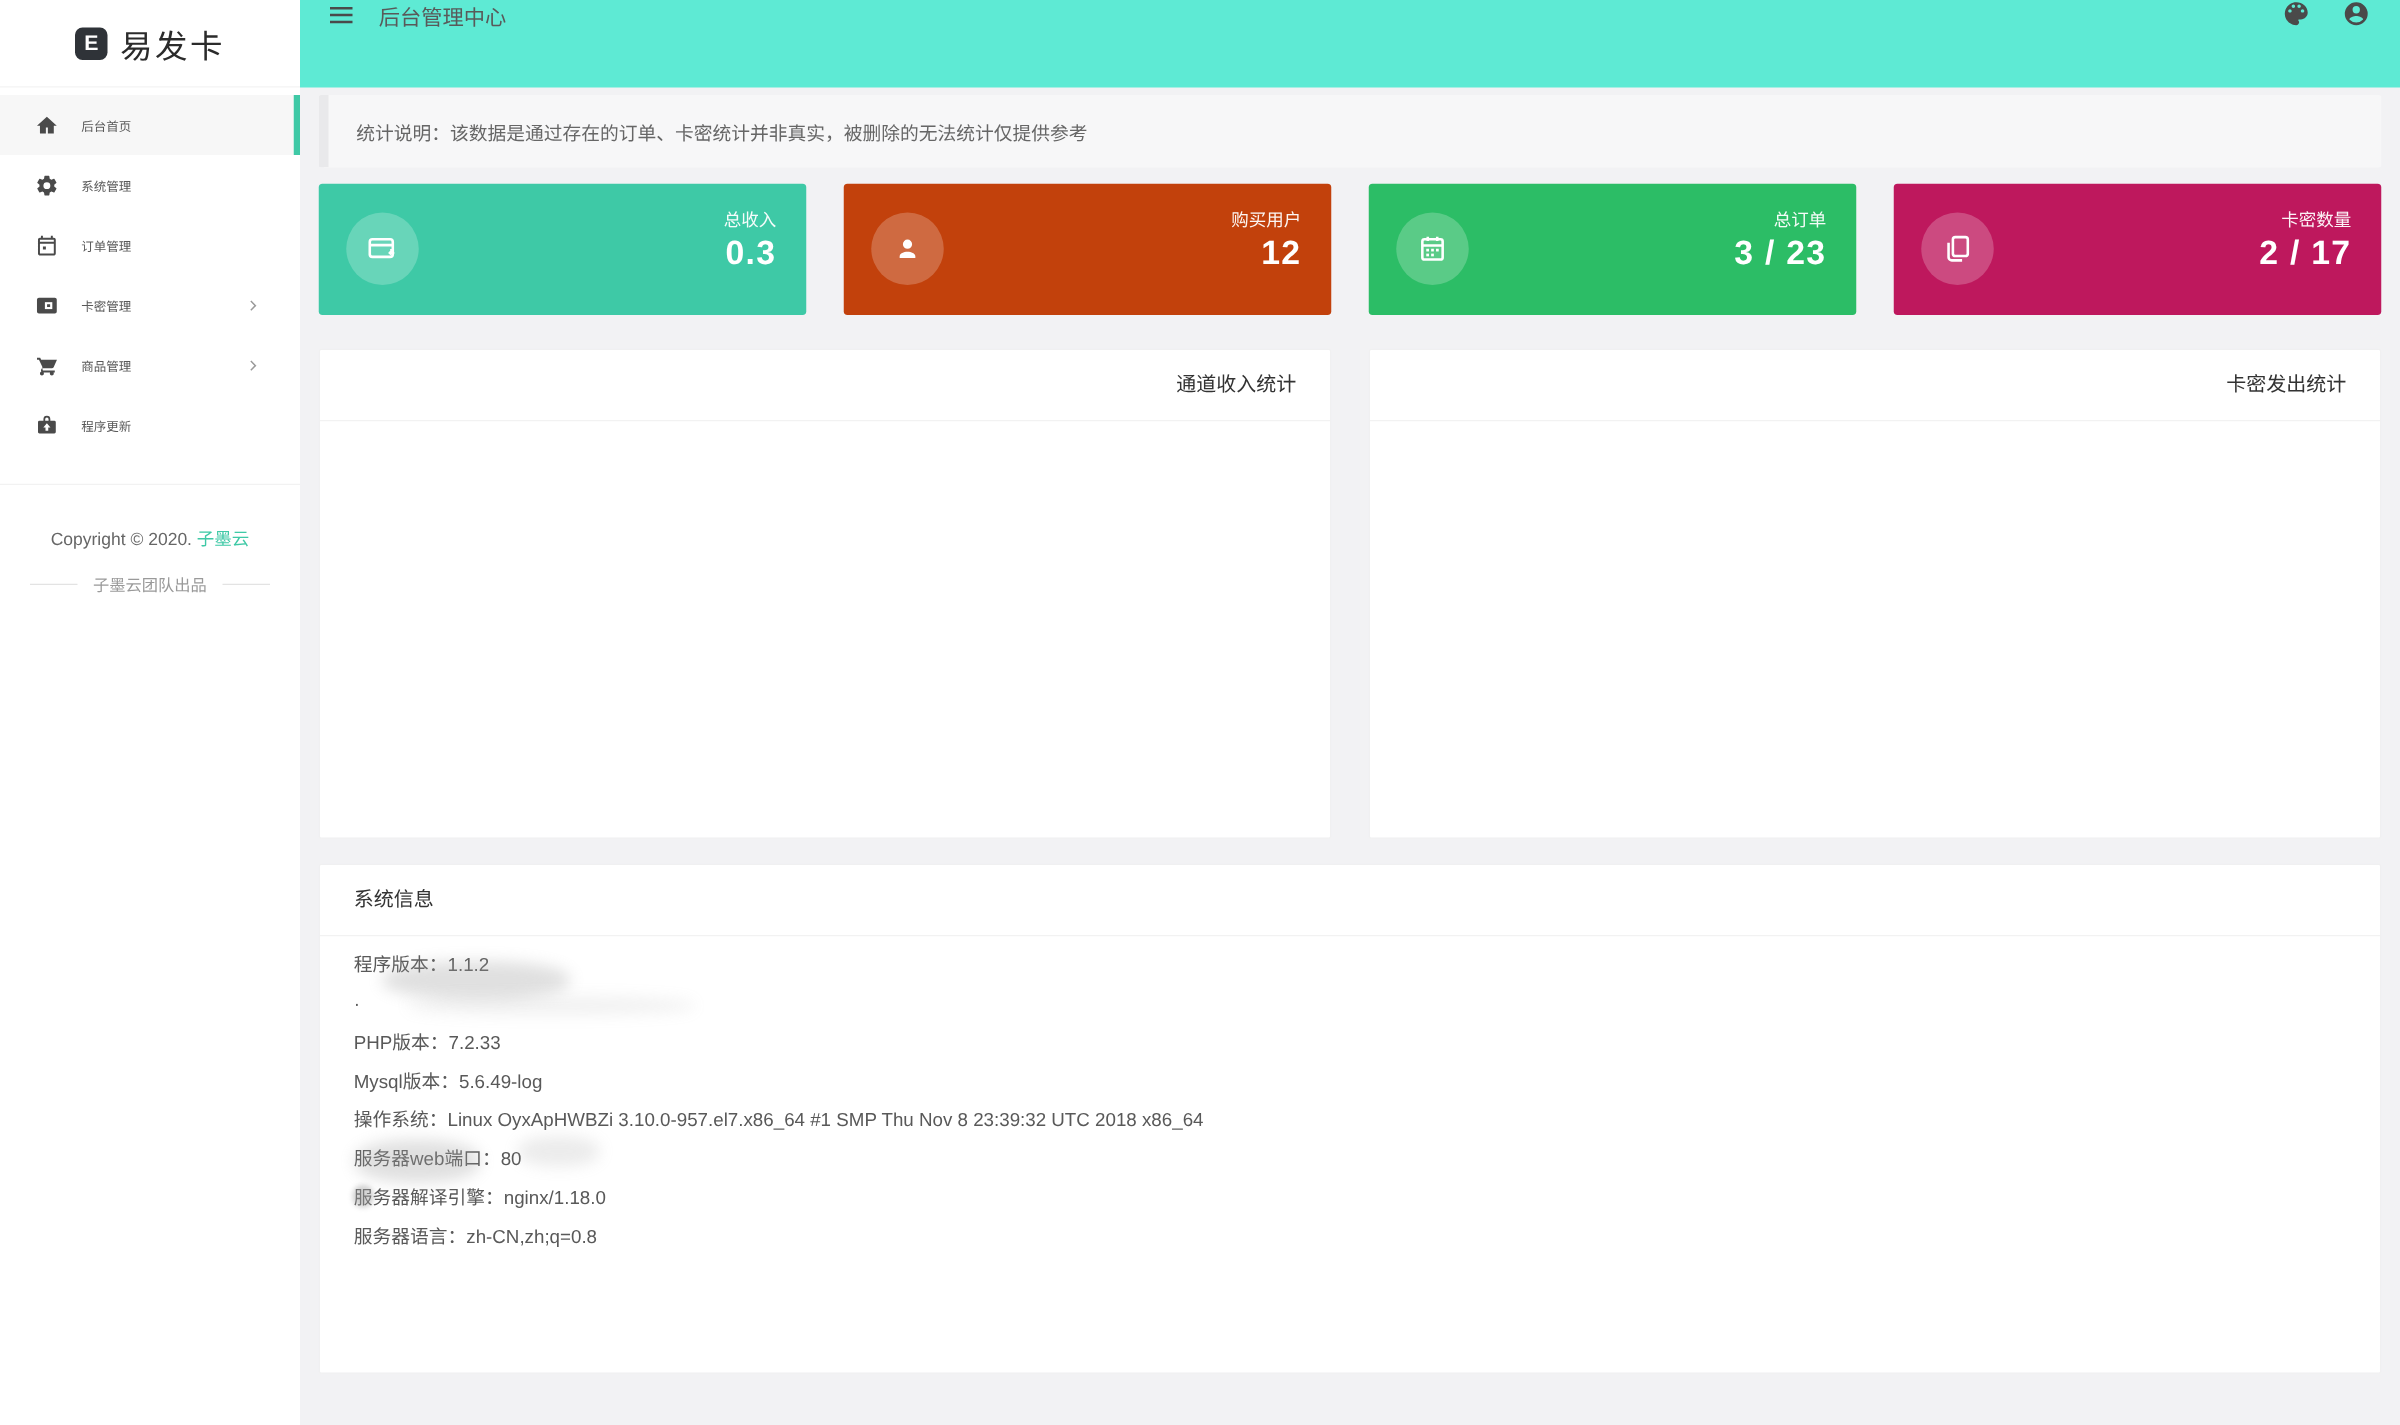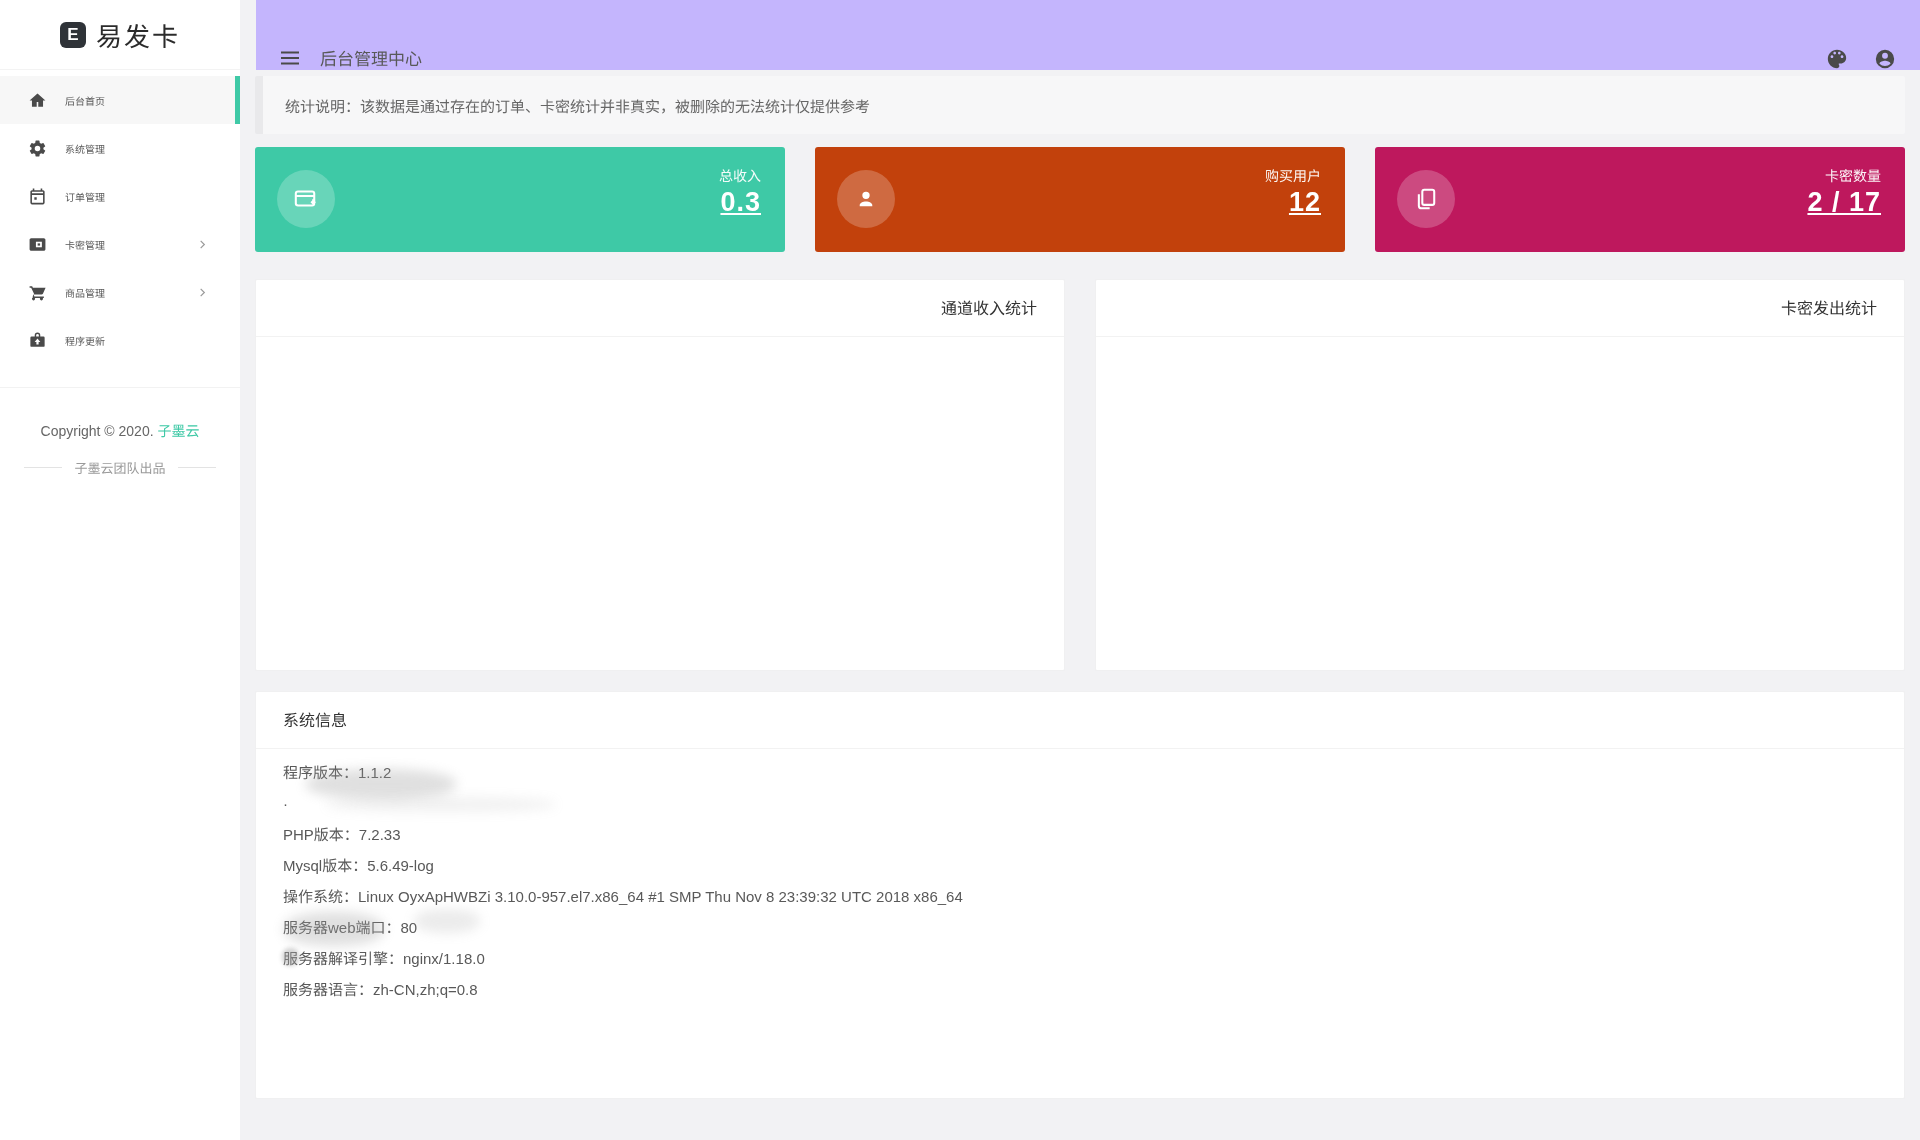--- a/index.html
+++ b/index.html
@@ -30,22 +30,22 @@
   .mi-chevron svg { width:11px; height:11px; }
   .side-divider { border-top:1px solid #f2f2f2; margin-top:23px; }
   .copyright { margin-top:32px; text-align:center; font-size:14px; color:#666; }
   .copyright .brand-link { color:var(--accent); cursor:pointer; }
   .team-note { margin-top:18px; display:flex; align-items:center;
     justify-content:center; gap:12px; font-size:13px; color:#9a9a9a; }
   .team-note::before,.team-note::after { content:""; width:38px; height:1px;
     background:#e3e3e3; }
 
   
-  .topbar { position:absolute; left:256px; top:0; right:0; height:70px;
-    background:#c4b5fd; display:flex; align-items:flex-end; padding:0 24px 0 22px; }
+  .topbar { position:absolute; left:239px; top:0; right:0; height:70px;
+    background:#5eead4; display:flex; align-items:flex-start; padding:0 24px 0 22px; }
   .hamburger { width:24px; height:24px; color:#4a4a4a; cursor:pointer;
     display:flex; align-items:center; }
   .hamburger svg { width:24px; height:24px; }
   .topbar-title { margin-left:18px; font-size:17px; color:#595959; }
   .topbar-right { margin-left:auto; display:flex; align-items:center; gap:26px; }
   .tb-icon { width:22px; height:22px; color:#4a4a4a; cursor:pointer; }
   .tb-icon svg { width:22px; height:22px; }
 
   
   .content { position:absolute; left:240px; top:70px; right:0; bottom:0;
@@ -58,21 +58,21 @@
   .cards-row { display:flex; gap:30px; margin-top:13px; }
   .stat-card { flex:1; height:105px; border-radius:3px; position:relative;
     color:#fff; overflow:hidden; }
   .sc-circle { position:absolute; left:22px; top:23px; width:58px; height:58px;
     border-radius:50%; background:rgba(255,255,255,.22); display:flex;
     align-items:center; justify-content:center; }
   .sc-circle svg { width:26px; height:26px; }
   .sc-label { position:absolute; right:24px; top:18px; font-size:14px;
     color:rgba(255,255,255,.95); }
   .sc-value { position:absolute; right:24px; top:40px; font-size:27px;
-    font-weight:bold; letter-spacing:1px;text-decoration:underline; }
+    font-weight:bold; letter-spacing:1px; }
 
   .charts-row { display:flex; gap:30px; margin-top:27px;text-align:right; }
   .panel { background:#fff; border:1px solid #f0f0f1; border-radius:2px; }
   .chart-panel { flex:1; height:392px; }
   .panel-header { height:57px; line-height:57px; padding:0 27px; font-size:16px;
     color:#333; border-bottom:1px solid #f2f2f2; }
   .chart-body { height:334px; }
 
   .sysinfo-panel { margin-top:20px; height:408px; }
   .si-body { position:relative; padding:8px 27px; }
@@ -219,20 +219,37 @@
     <div class="stat-card" style="background: #c2410c;">
       <span class="sc-circle">
         <svg viewBox="0 0 24 24" fill="#fff">
             <path d="M12 12a3.4 3.4 0 1 0 0-6.8 3.4 3.4 0 0 0 0 6.8zm0 2.2c-2.9 0-5.8 1.45-5.8 3.3v1.3h11.6v-1.3c0-1.85-2.9-3.3-5.8-3.3z"></path>
           </svg>
       </span>
       <span class="sc-label">购买用户</span>
       <span class="sc-value">12</span>
     </div>
 
+    <div class="stat-card" style="background: rgb(44, 189, 102);">
+      <span class="sc-circle">
+        <svg viewBox="0 0 24 24" fill="none" stroke="#fff" stroke-width="1.9">
+            <rect x="4.5" y="5" width="15" height="15" rx="1.6"></rect>
+            <path d="M4.5 9.6h15M8.5 3.2v3M15.5 3.2v3"></path>
+            <g fill="#fff" stroke="none">
+              <rect x="7.4" y="12" width="2" height="2"></rect>
+              <rect x="11" y="12" width="2" height="2"></rect>
+              <rect x="14.6" y="12" width="2" height="2"></rect>
+              <rect x="7.4" y="15.6" width="2" height="2"></rect>
+              <rect x="11" y="15.6" width="2" height="2"></rect>
+            </g>
+          </svg>
+      </span>
+      <span class="sc-label">总订单</span>
+      <span class="sc-value">3 / 23</span>
+    </div>
 
     <div class="stat-card" style="background: #be185d;">
       <span class="sc-circle">
         <svg viewBox="0 0 24 24" fill="none" stroke="#fff" stroke-width="1.9">
             <rect x="8.6" y="3.4" width="11" height="14" rx="1.8"></rect>
             <path d="M5.4 7.6v10.6a2.4 2.4 0 0 0 2.4 2.4h7.6"></path>
           </svg>
       </span>
       <span class="sc-label">卡密数量</span>
       <span class="sc-value">2 / 17</span>

